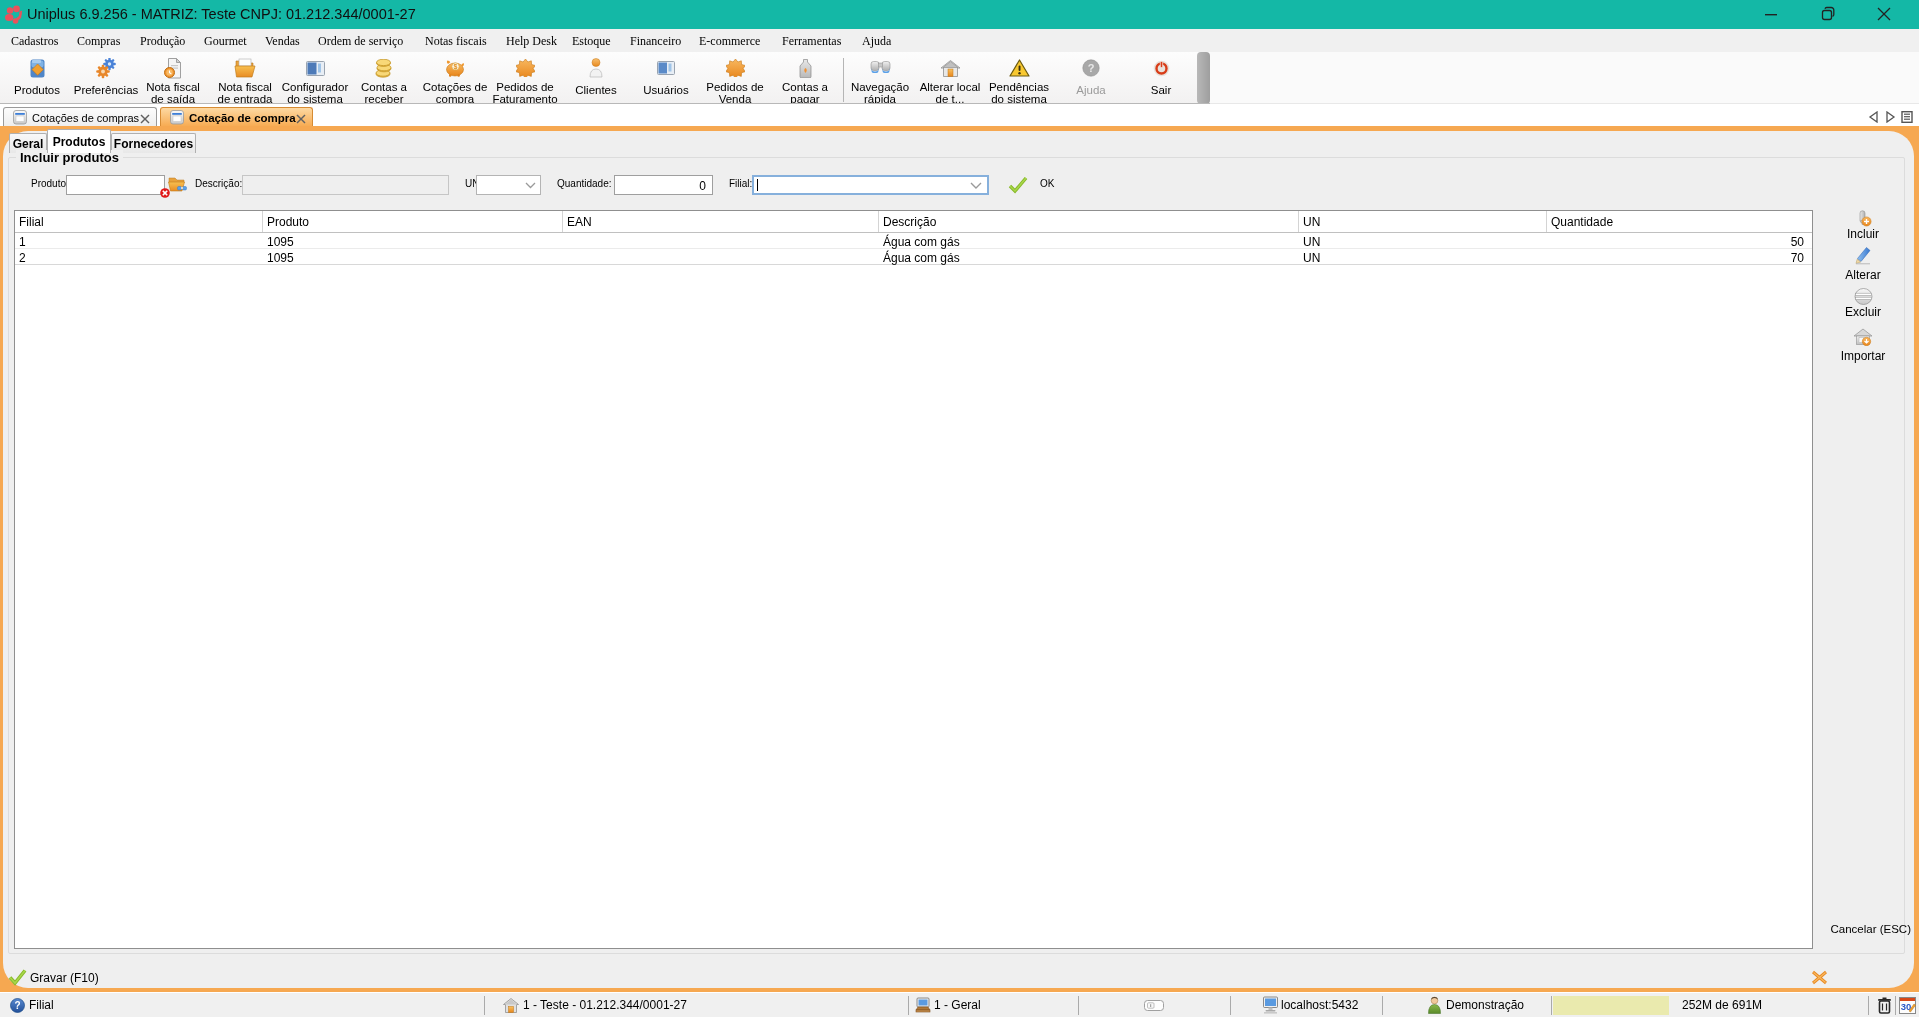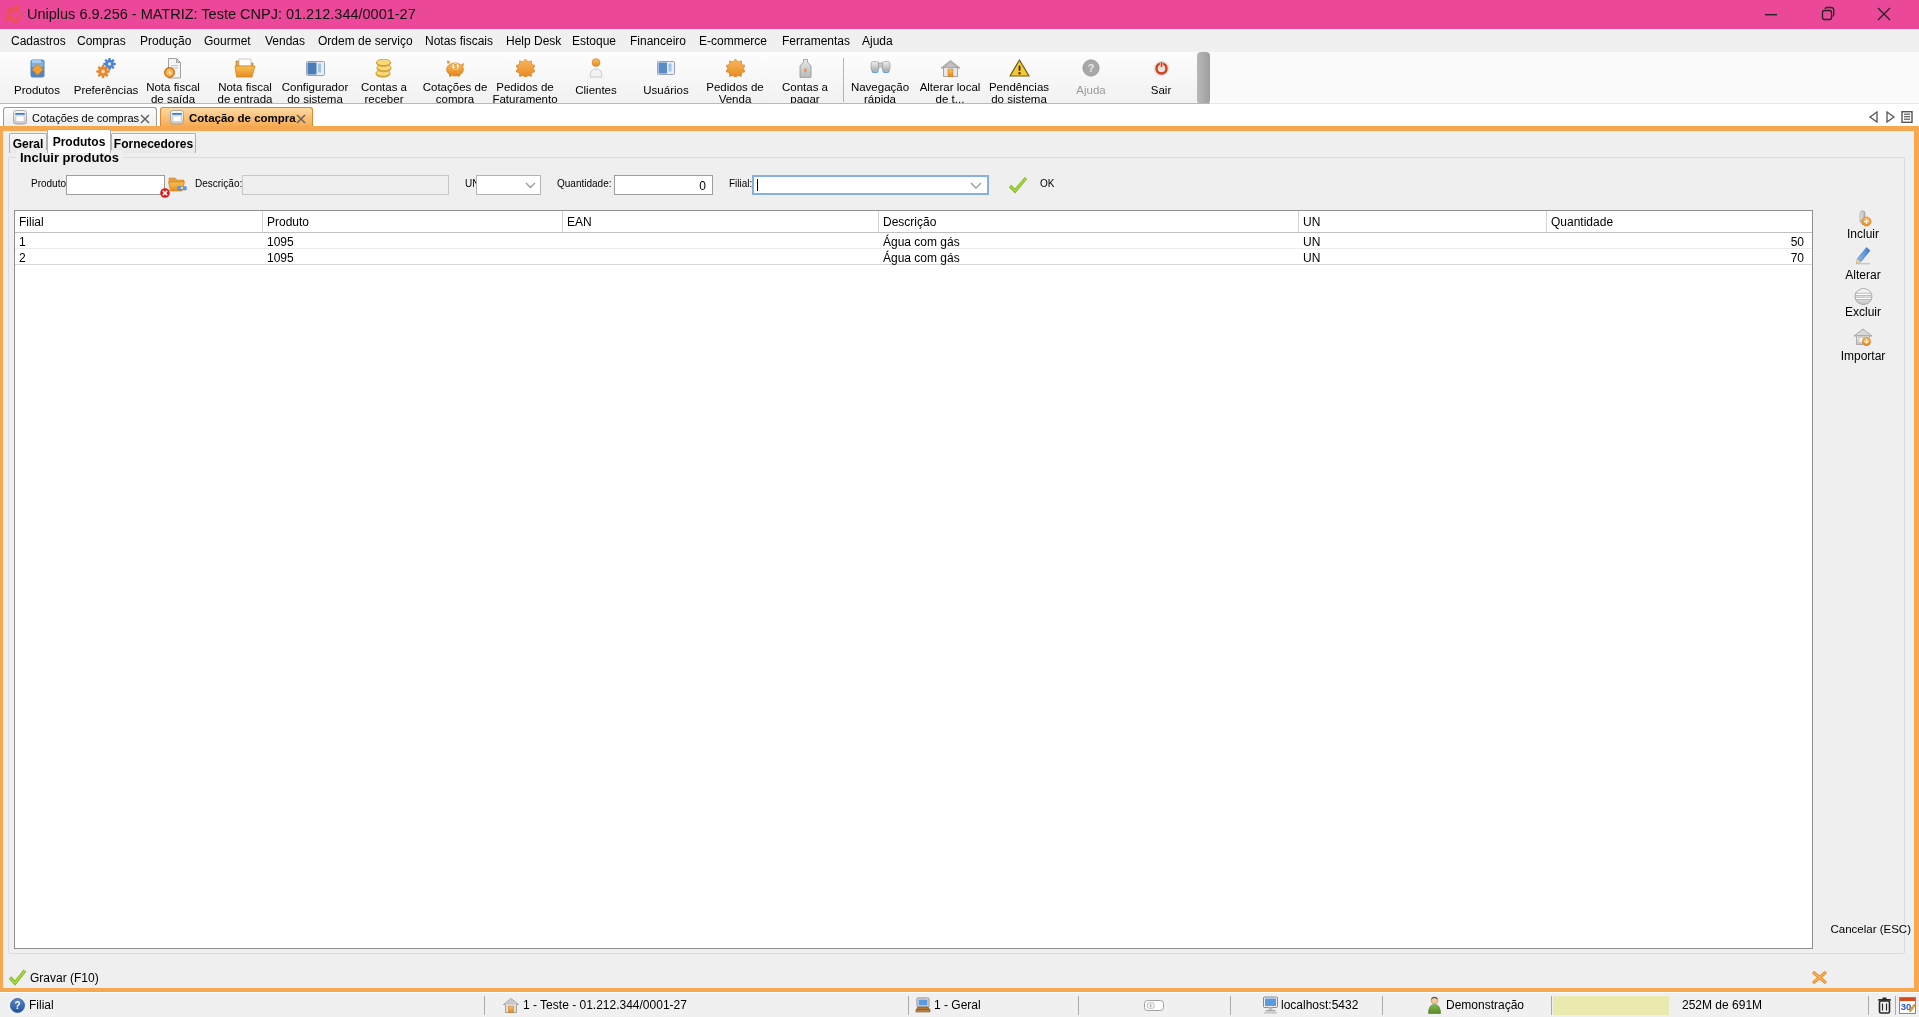--- a/index.html
+++ b/index.html
@@ -1,26 +1,26 @@
 <!DOCTYPE html>
 <html><head>
 <meta charset="utf-8">
 <style>
 * { margin:0; padding:0; box-sizing:border-box; }
 html,body { width:1919px; height:1017px; overflow:hidden; }
 body { font-family:"Liberation Sans", sans-serif; font-size:12px; color:#000; background:#f0f0f0; position:relative; }
 .abs { position:absolute; }
 
 
-#titlebar { position:absolute; left:0; top:0; width:1919px; height:29px; background:#ec4899; }
+#titlebar { position:absolute; left:0; top:0; width:1919px; height:29px; background:#14b8a6; }
 #titlebar .title { position:absolute; left:27px; top:6px; font-size:14.5px; color:#101010; }
 .winbtn { position:absolute; top:0; height:29px; width:46px; }
 
 
-#menubar { position:absolute; left:0; top:29px; width:1919px; height:23px; background:#f0f0f0; }
+#menubar { position:absolute; left:0; top:29px; width:1919px; height:23px; background:#f0f0f0;font-family:Liberation Serif, serif; }
 #menubar span { position:absolute; top:5px; font-size:12px; white-space:nowrap; }
 
 
 #toolbar { position:absolute; left:0; top:52px; width:1919px; height:52px; background:linear-gradient(#fdfdfd,#f2f1f1); }
 #tbright { position:absolute; left:1210px; top:0; width:709px; height:52px; background:#fafafa; }
 #tbline { position:absolute; left:0; top:51px; width:1211px; height:1px; background:#b8b8b8; }
 #tbline2 { position:absolute; left:1210px; top:51px; width:709px; height:1px; background:#e8e8e8; }
 .tbtn { position:absolute; top:2px; width:66px; height:48px; text-align:center; }
 .tbtn .ic { position:absolute; left:0; right:0; top:3px; height:22px; display:flex; align-items:center; justify-content:center; }
 .tbtn .lb { position:absolute; left:-10px; right:-10px; top:27px; font-size:11.5px; line-height:12px; }
@@ -31,21 +31,21 @@
 
 #tabbar { position:absolute; left:0; top:104px; width:1919px; height:23px; background:#ffffff; }
 .tab { position:absolute; top:3px; height:20px; border:1px solid #9a9a9a; border-bottom:none; border-radius:3px 3px 0 0; }
 #tab1 { left:3px; width:154px; background:linear-gradient(#fcfcfc,#ededed); } #tab1 .ttx { font-size:11px; }
 #tab2 { left:160px; width:153px; background:linear-gradient(#fgd, #f6a54d); background:linear-gradient(#fdd9a2,#f7a94f); border-color:#d68b33; font-weight:bold; }
 .tab .tic { position:absolute; left:9px; top:2px; }
 .tab .ttx { position:absolute; left:28px; top:4px; font-size:11.5px; white-space:nowrap; }
 
 
 #panel { position:absolute; left:0; top:126px; width:1919px; height:866px; background:#f6a851; }
-#panelin { position:absolute; left:3px; top:5px; width:1911px; height:857px; background:#efefef; }
+#panelin { position:absolute; left:3px; top:5px; width:1911px; height:857px; background:#efefef;border-radius:25px; }
 
 
 .stab { position:absolute; top:2px; height:20px; border:1px solid #b0b0b0; border-bottom:none; border-radius:2px 2px 0 0; background:linear-gradient(#f8f8f8,#e8e8e8); font-weight:bold; font-size:13px; text-align:center; }
 #stab-geral { left:6px; width:38px; padding-top:3px; font-size:12px; }
 #stab-prod { left:44px; width:64px; top:-2px; height:24px; background:#ffffff; padding-top:5px; z-index:2; font-size:12px; }
 #stab-forn { left:108px; width:85px; padding-top:3px; font-size:12px; }
 
 
 #fieldset { position:absolute; left:5px; top:26px; width:1897px; height:797px; border:1px solid #dcdcdc; border-radius:2px; }
 #fieldlegend { position:absolute; left:13px; top:19px; background:#efefef; padding:0 4px; font-weight:bold; font-size:13px; }

